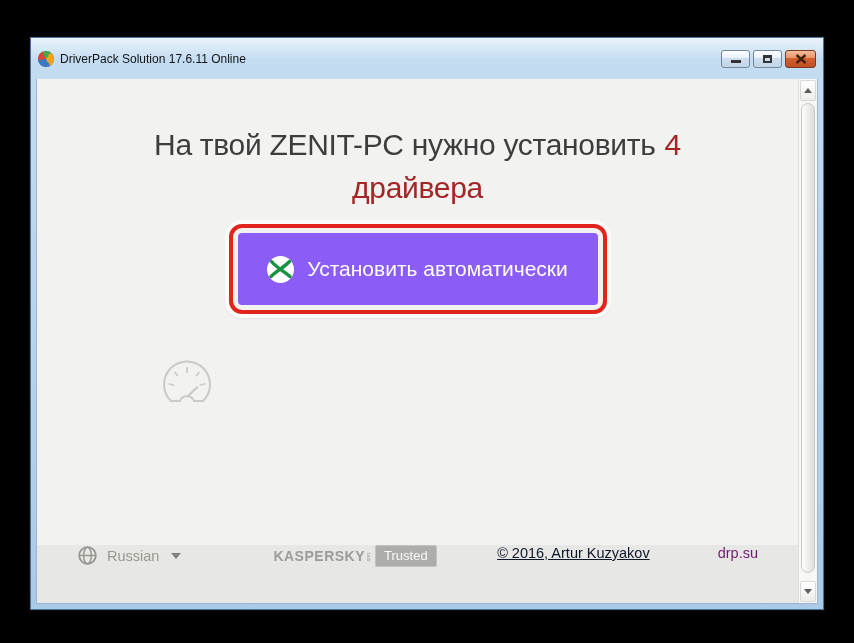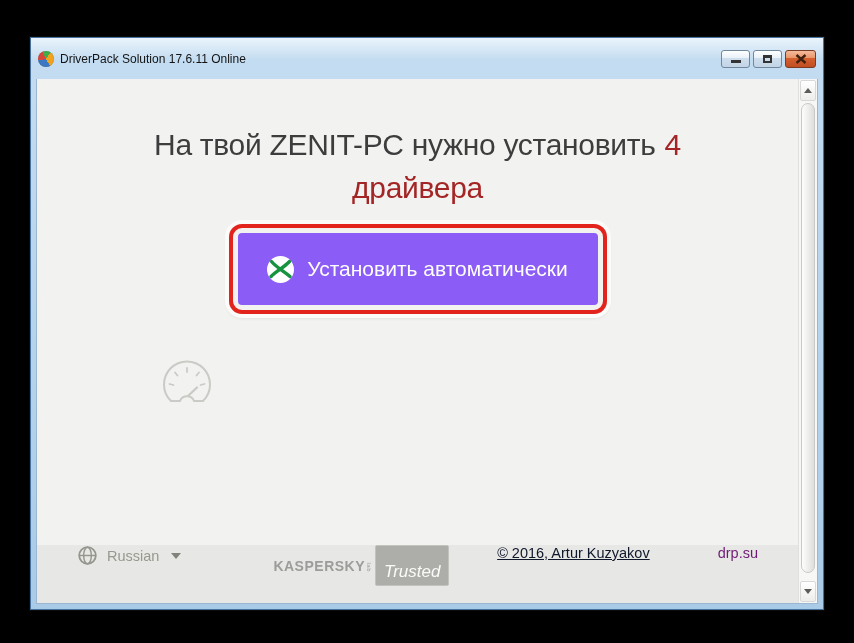--- a/index.html
+++ b/index.html
@@ -62,22 +62,22 @@
     position:absolute;left:0;right:19px;bottom:0;height:58px;background:#e7e7e5;
     display:flex;align-items:flex-start;box-sizing:border-box;padding:0 40px;
     font-size:14.5px;color:#98988f;white-space:nowrap;gap:46px;
   }
   .lang{display:flex;align-items:center;gap:9px;cursor:pointer;}
   .caret-down{width:0;height:0;border-left:5px solid transparent;border-right:5px solid transparent;border-top:6px solid #82827c;margin-left:3px;}
   .kaspersky{display:flex;align-items:center;margin-left:46px;}
   .kasp-word{font-size:14px;font-weight:bold;letter-spacing:.5px;color:#9c9c98;}
   .kasp-lab{font-size:6px;color:#9c9c98;transform:rotate(90deg);display:inline-block;width:7px;letter-spacing:.5px;}
   .trusted-badge{
-    background:#adada9;color:#fafaf8;font-size:17px;padding:16px 8px 3px;border-radius:2px;
-    border:1px solid #c2c2be;margin-left:3px;font-style:italic;
+    background:#adada9;color:#fafaf8;font-size:13px;padding:2px 8px 3px;border-radius:2px;
+    border:1px solid #c2c2be;margin-left:3px;
   }
   .expert{display:flex;align-items:center;gap:9px;margin-left:26px;cursor:pointer;}
   .copyright{margin-left:auto;color:#0f172a;text-decoration:underline;}
   .site{margin-left:22px;color:#701a75;cursor:pointer;}
   
   .scrollbar{position:absolute;top:0;right:0;bottom:0;width:19px;background:#f7f7f5;border-left:1px solid #e0e0de;box-sizing:border-box;}
   .sb-btn{position:absolute;left:1px;right:1px;height:19px;border:1px solid #d8d8d6;border-radius:2px;background:linear-gradient(#ffffff,#ededeb);display:flex;align-items:center;justify-content:center;cursor:pointer;}
   .sb-up{top:1px;}
   .sb-down{bottom:1px;}
   .tri-up{width:0;height:0;border-left:4px solid transparent;border-right:4px solid transparent;border-bottom:5px solid #5c5c5a;}

